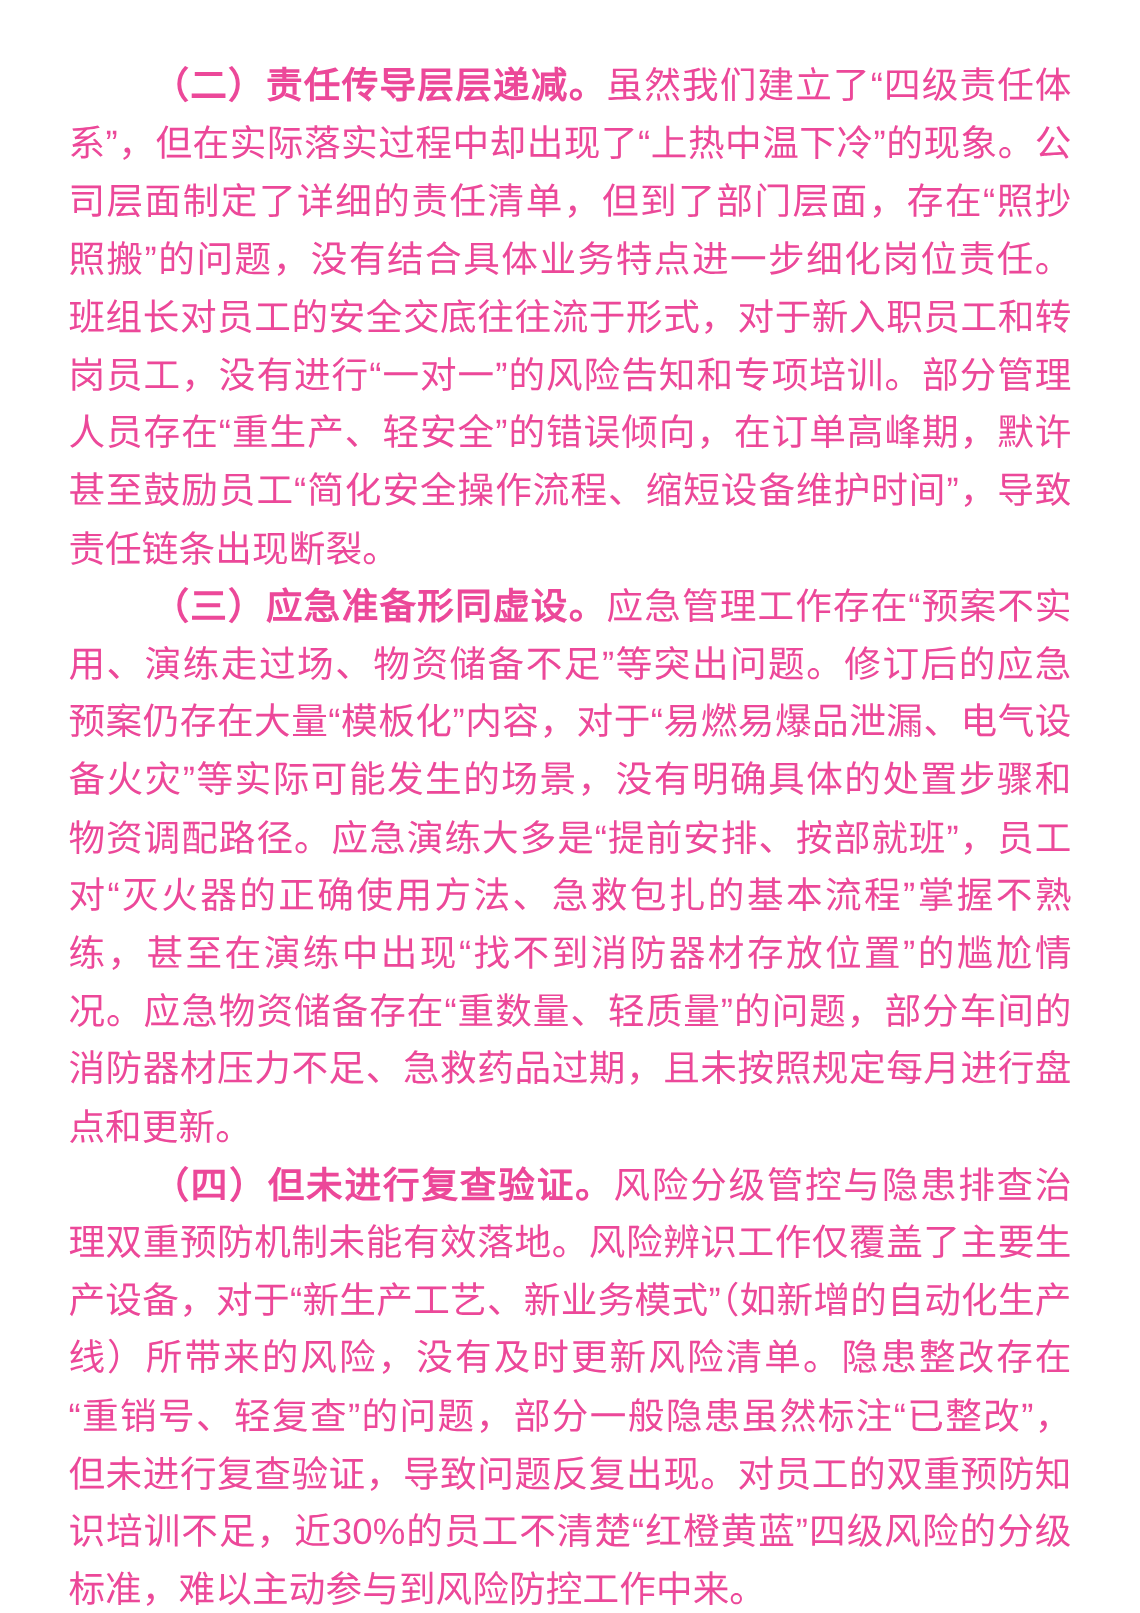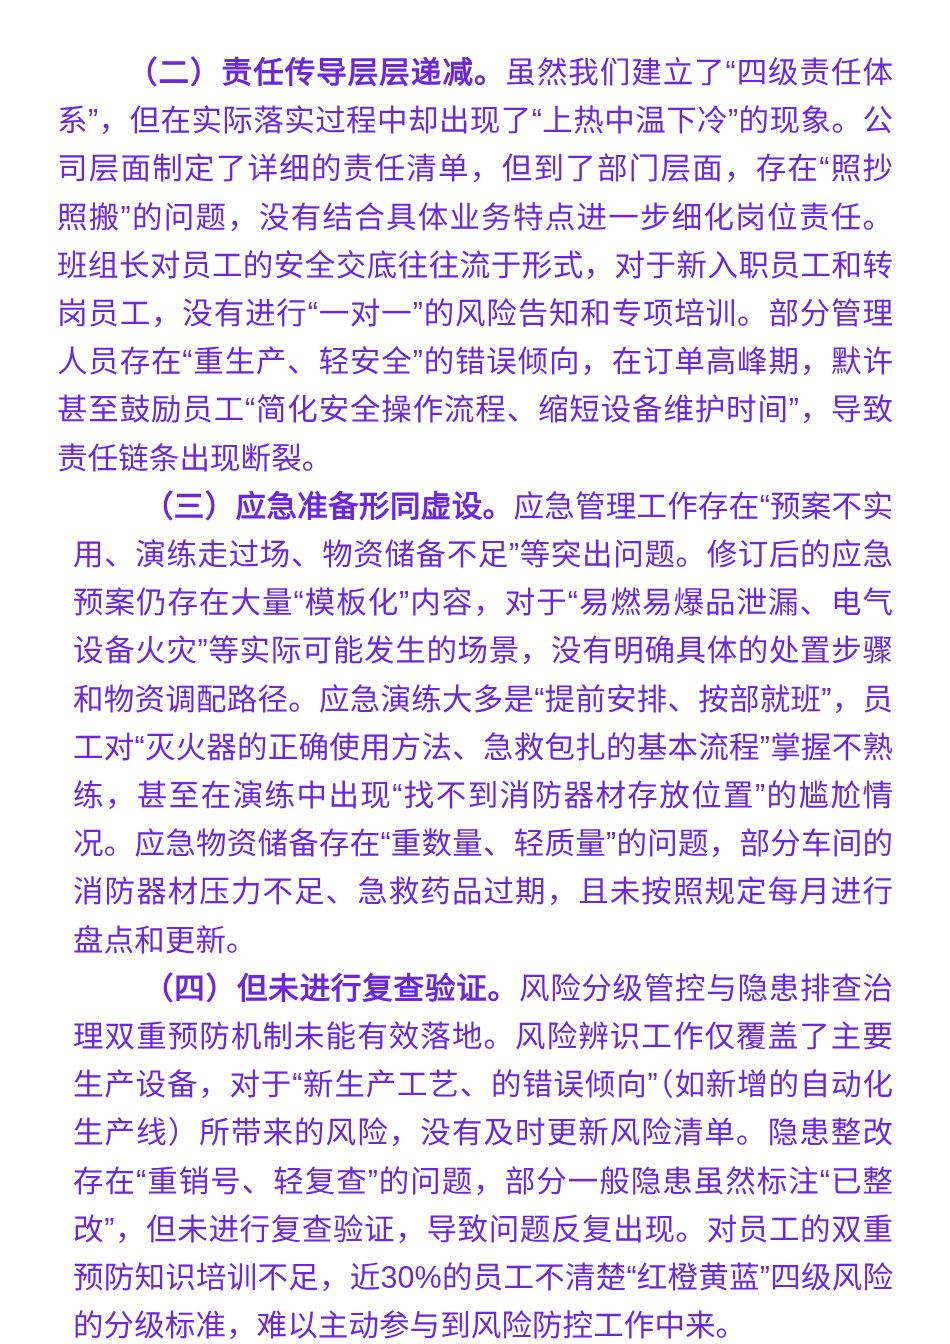--- a/index.html
+++ b/index.html
@@ -29,32 +29,31 @@
     top: 48px;
     width: 836px;
     box-sizing: border-box;
   }
 
   .para {
     margin: 0 0 0 0;
     padding: 0;
     font-size: 30.5px;
     line-height: 48.2px;
-    color: #6d28d9;
+    color: #ec4899;
     text-align: justify;
     text-justify: inter-ideograph;
     text-align-last: left;
     letter-spacing: 0.1px;
     word-break: break-all;
     font-weight: 400;
   }
 
   .para + .para {
     margin-top: 0;
-    margin-left: 16px;
   }
 
   .indent {
     text-indent: 70px;
   }
 
   .lead {
     font-weight: bold;
     letter-spacing: 0.2px;
   }
@@ -62,16 +61,16 @@
 </head>
 <body>
 
 <div id="page">
   <div id="doc-body">
 
     <p class="para indent"><span class="lead">（二）责任传导层层递减。</span><span>虽然我们建立了“四级责任体系”，但在实际落实过程中却出现了“上热中温下冷”的现象。公司层面制定了详细的责任清单，但到了部门层面，存在“照抄照搬”的问题，没有结合具体业务特点进一步细化岗位责任。班组长对员工的安全交底往往流于形式，对于新入职员工和转岗员工，没有进行“一对一”的风险告知和专项培训。部分管理人员存在“重生产、轻安全”的错误倾向，在订单高峰期，默许甚至鼓励员工“简化安全操作流程、缩短设备维护时间”，导致责任链条出现断裂。</span></p>
 
     <p class="para indent"><span class="lead">（三）应急准备形同虚设。</span><span>应急管理工作存在“预案不实用、演练走过场、物资储备不足”等突出问题。修订后的应急预案仍存在大量“模板化”内容，对于“易燃易爆品泄漏、电气设备火灾”等实际可能发生的场景，没有明确具体的处置步骤和物资调配路径。应急演练大多是“提前安排、按部就班”，员工对“灭火器的正确使用方法、急救包扎的基本流程”掌握不熟练，甚至在演练中出现“找不到消防器材存放位置”的尴尬情况。应急物资储备存在“重数量、轻质量”的问题，部分车间的消防器材压力不足、急救药品过期，且未按照规定每月进行盘点和更新。</span></p>
 
-    <p class="para indent"><span class="lead">（四）但未进行复查验证。</span><span>风险分级管控与隐患排查治理双重预防机制未能有效落地。风险辨识工作仅覆盖了主要生产设备，对于“新生产工艺、的错误倾向”（如新增的自动化生产线）所带来的风险，没有及时更新风险清单。隐患整改存在“重销号、轻复查”的问题，部分一般隐患虽然标注“已整改”，但未进行复查验证，导致问题反复出现。对员工的双重预防知识培训不足，近30%的员工不清楚“红橙黄蓝”四级风险的分级标准，难以主动参与到风险防控工作中来。</span></p>
+    <p class="para indent"><span class="lead">（四）但未进行复查验证。</span><span>风险分级管控与隐患排查治理双重预防机制未能有效落地。风险辨识工作仅覆盖了主要生产设备，对于“新生产工艺、新业务模式”（如新增的自动化生产线）所带来的风险，没有及时更新风险清单。隐患整改存在“重销号、轻复查”的问题，部分一般隐患虽然标注“已整改”，但未进行复查验证，导致问题反复出现。对员工的双重预防知识培训不足，近30%的员工不清楚“红橙黄蓝”四级风险的分级标准，难以主动参与到风险防控工作中来。</span></p>
 
   </div>
 </div>
 
 </body></html>

